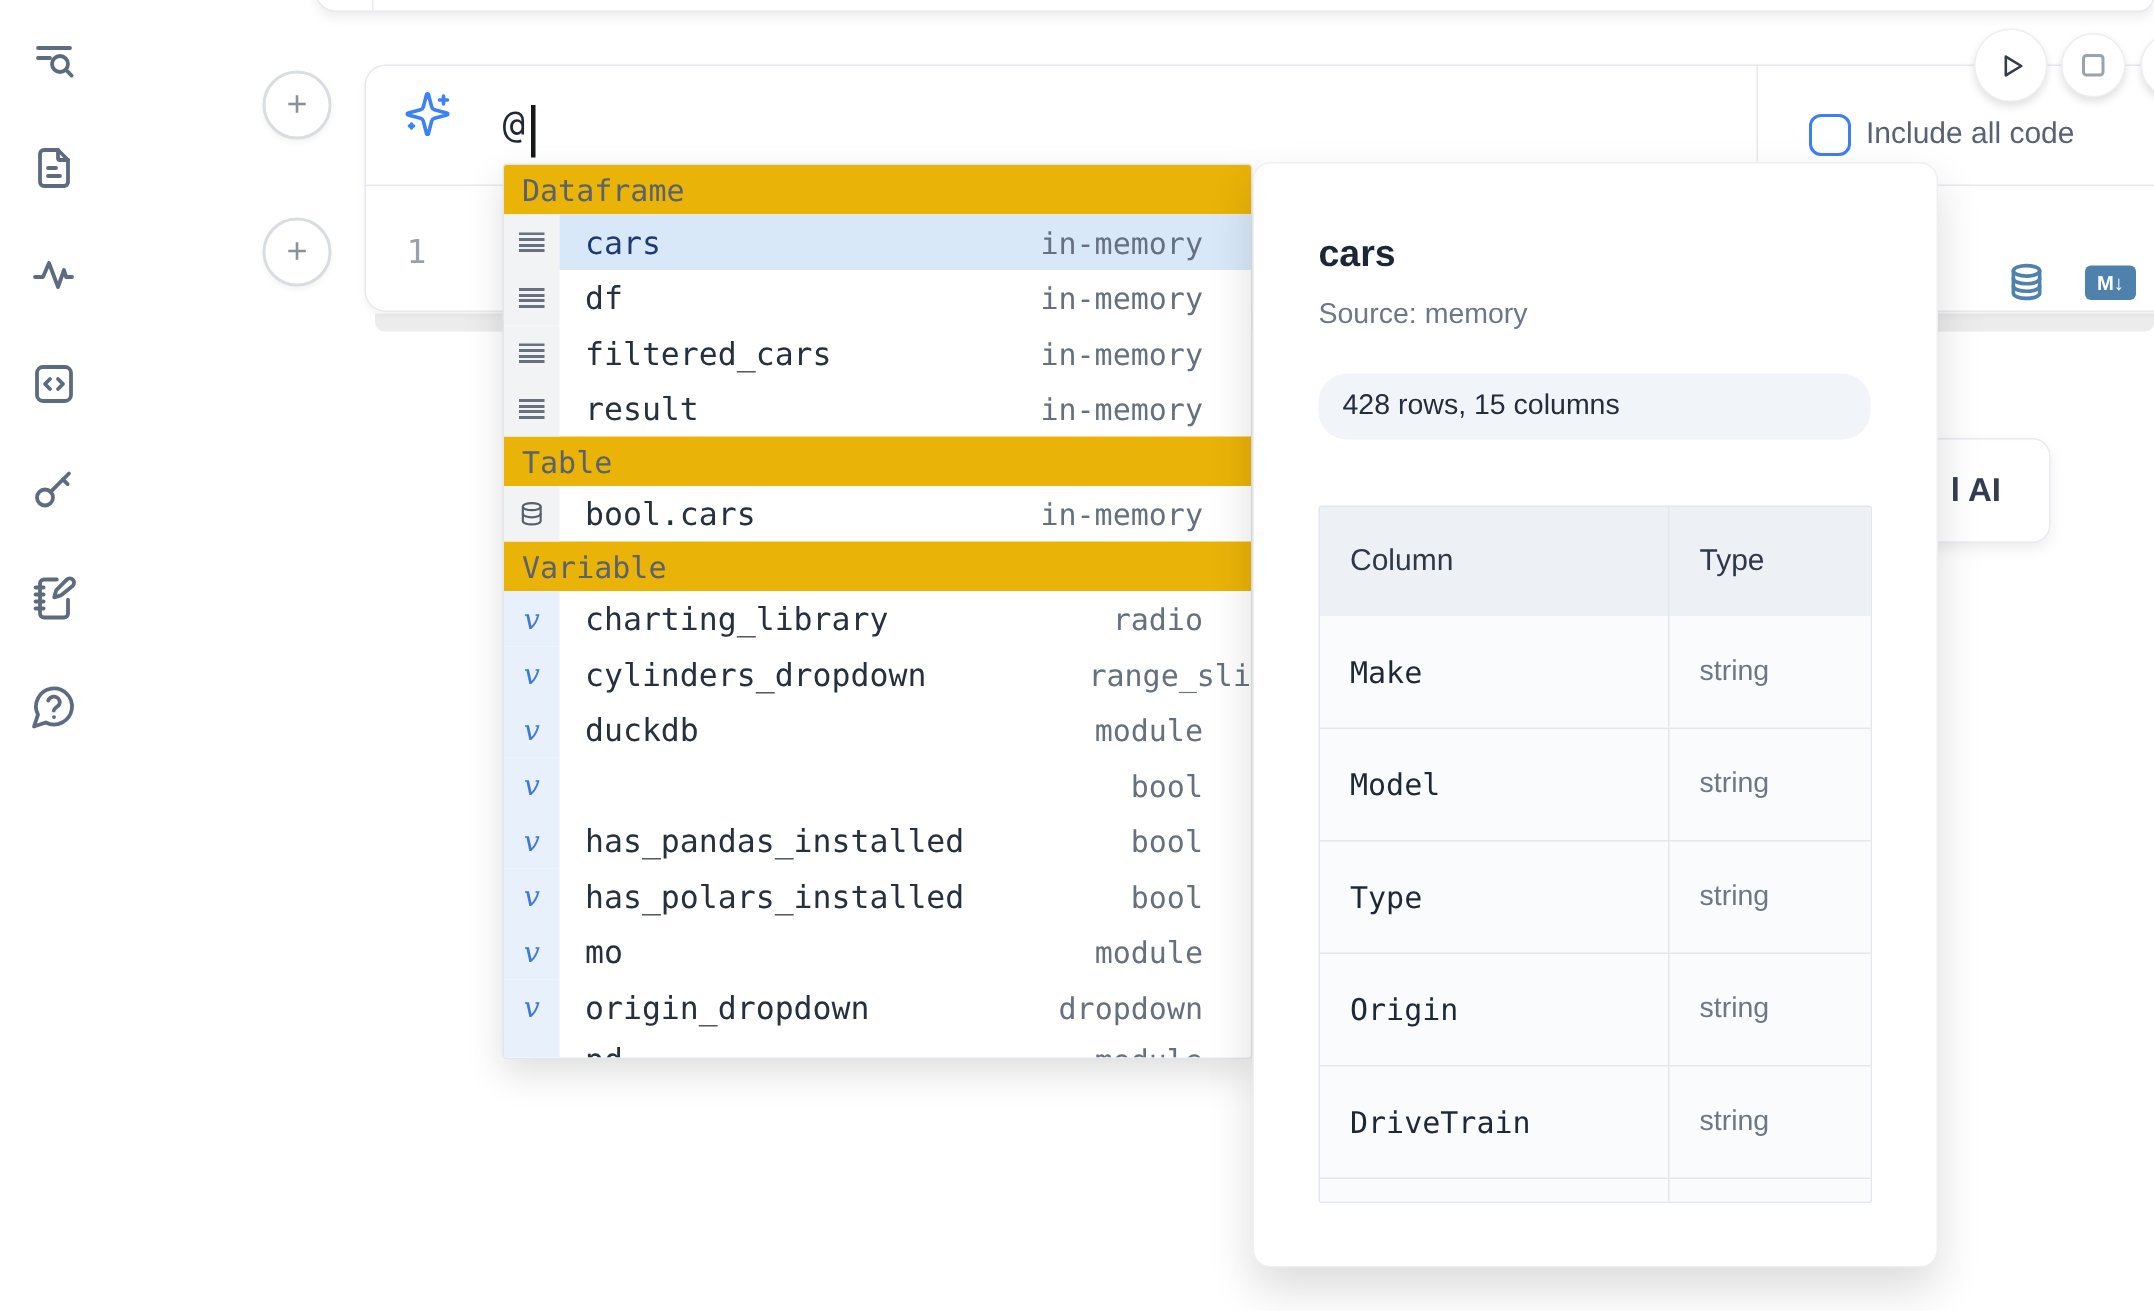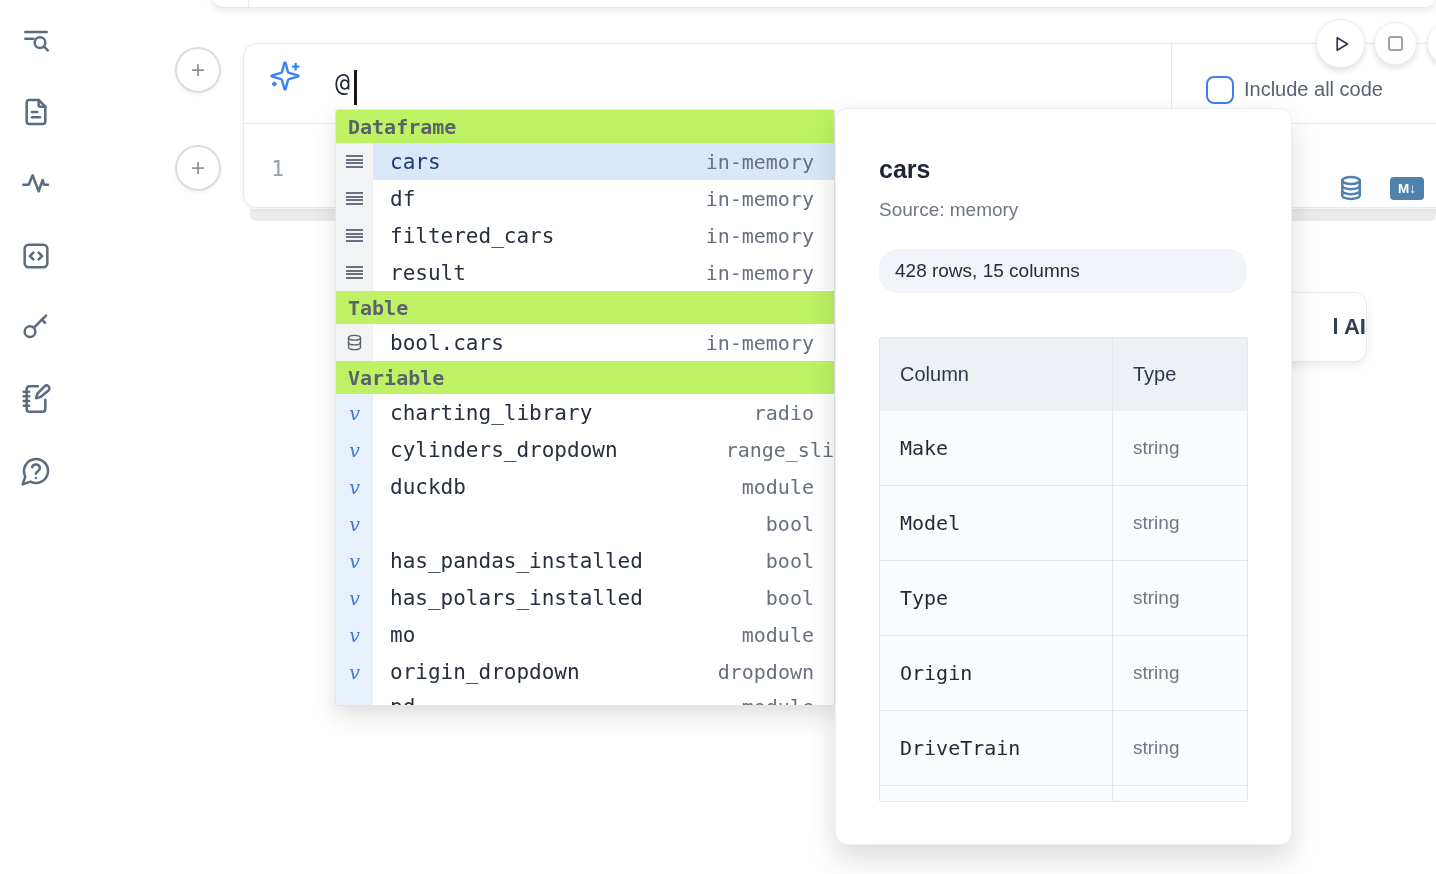--- a/index.html
+++ b/index.html
@@ -60,46 +60,46 @@
   .btn-run  { left:1316px; top:19px; width:49px; height:49px; }
   .btn-run svg { width:26px; height:26px; stroke:#323c4e; fill:none; stroke-width:1.6; stroke-linejoin:round; }
   .btn-stop { left:1374px; top:22px; width:43px; height:43px; }
   .stop-square { width:15px; height:15px; border:2px solid #9aa3af; border-radius:3px; }
   .btn-part { left:1427px; top:22px; width:43px; height:43px; }
 
   
   .ac { position:absolute; left:335px; top:109px; width:500px; background:#fff;
         border:1px solid #e2e5ea; border-radius:3px; box-shadow:0 10px 24px rgba(0,0,0,.13);
         z-index:5; overflow:hidden; font-family:"DejaVu Sans Mono",monospace; }
-  .ac-header { height:33px; background:#bef264; color:#5a626e; font-size:20px;
-               display:flex; align-items:center; padding-left:12px;font-weight:bold; }
+  .ac-header { height:33px; background:#eab308; color:#5a626e; font-size:20px;
+               display:flex; align-items:center; padding-left:12px; }
   .ac-row { height:37px; display:flex; align-items:center; background:#fff; cursor:pointer; }
   .ac-row.selected .ac-body { background:#d9e8f9; }
   .ac-row.partial { height:15px; overflow:hidden; align-items:flex-start; }
   .ac-gutter { width:37px; align-self:stretch; flex:0 0 37px; display:flex; align-items:center;
                justify-content:center; background:#f1f3f5; }
   .ac-row.partial .ac-gutter { align-items:flex-start; padding-top:9px; }
   .ac-gutter.variable { background:#e8f0fb; }
   .bars { width:17px; height:14px;
           background:repeating-linear-gradient(to bottom,#697180 0 2px,transparent 2px 3.7px); }
   .ac-gutter svg { width:19px; height:19px; stroke:#57606a; fill:none; stroke-width:1.8;
                    stroke-linecap:round; stroke-linejoin:round; }
   .vit { font-family:"DejaVu Serif",serif; font-style:italic; color:#3f7ad6; font-size:19px; }
   .ac-body { flex:1; align-self:stretch; display:flex; align-items:center; padding-left:17px; }
   .ac-row.partial .ac-body { align-items:flex-start; padding-top:5px; }
   .ac-name { font-size:21px; color:#27303f; }
   .ac-row.selected .ac-name { color:#1d3b72; }
-  .ac-type { margin-left:auto; padding-right:20px; font-size:20px; color:#66707f; }
+  .ac-type { margin-left:auto; padding-right:32px; font-size:20px; color:#66707f; }
   .ac-type.clip { padding-right:0; }
 
   
   .ai-card { position:absolute; left:1255px; top:292px; width:112px; height:70px; background:#fff;
              border:1px solid #e7eaf0; border-radius:12px; box-shadow:0 4px 10px rgba(0,0,0,.07);
              z-index:8; display:flex; align-items:center; justify-content:flex-end;
-             font-size:22px; font-weight:bold; color:#333d4e; cursor:pointer; }
+             padding-right:32px; font-size:22px; font-weight:bold; color:#333d4e; cursor:pointer; }
 
   
   .panel { position:absolute; left:835px; top:108px; width:457px; height:737px; background:#fff;
            border:1px solid #edeff2; border-radius:12px;
            box-shadow:0 14px 30px rgba(0,0,0,.14); z-index:10; padding:44px 43px 0 43px; }
   .panel-title { font-size:25px; font-weight:bold; color:#1c2636; margin-top:2px; }
   .panel-source { font-size:19px; color:#6e7787; margin-top:15px; }
   .shape-badge { margin-top:28px; width:368px; height:44px; background:#f1f4f8; border-radius:19px;
                  display:flex; align-items:center; padding-left:16px; font-size:19px; color:#242d3d; }
   .ptable { margin-top:44px; width:369px; border:1px solid #e2e7ee; border-radius:2px;

